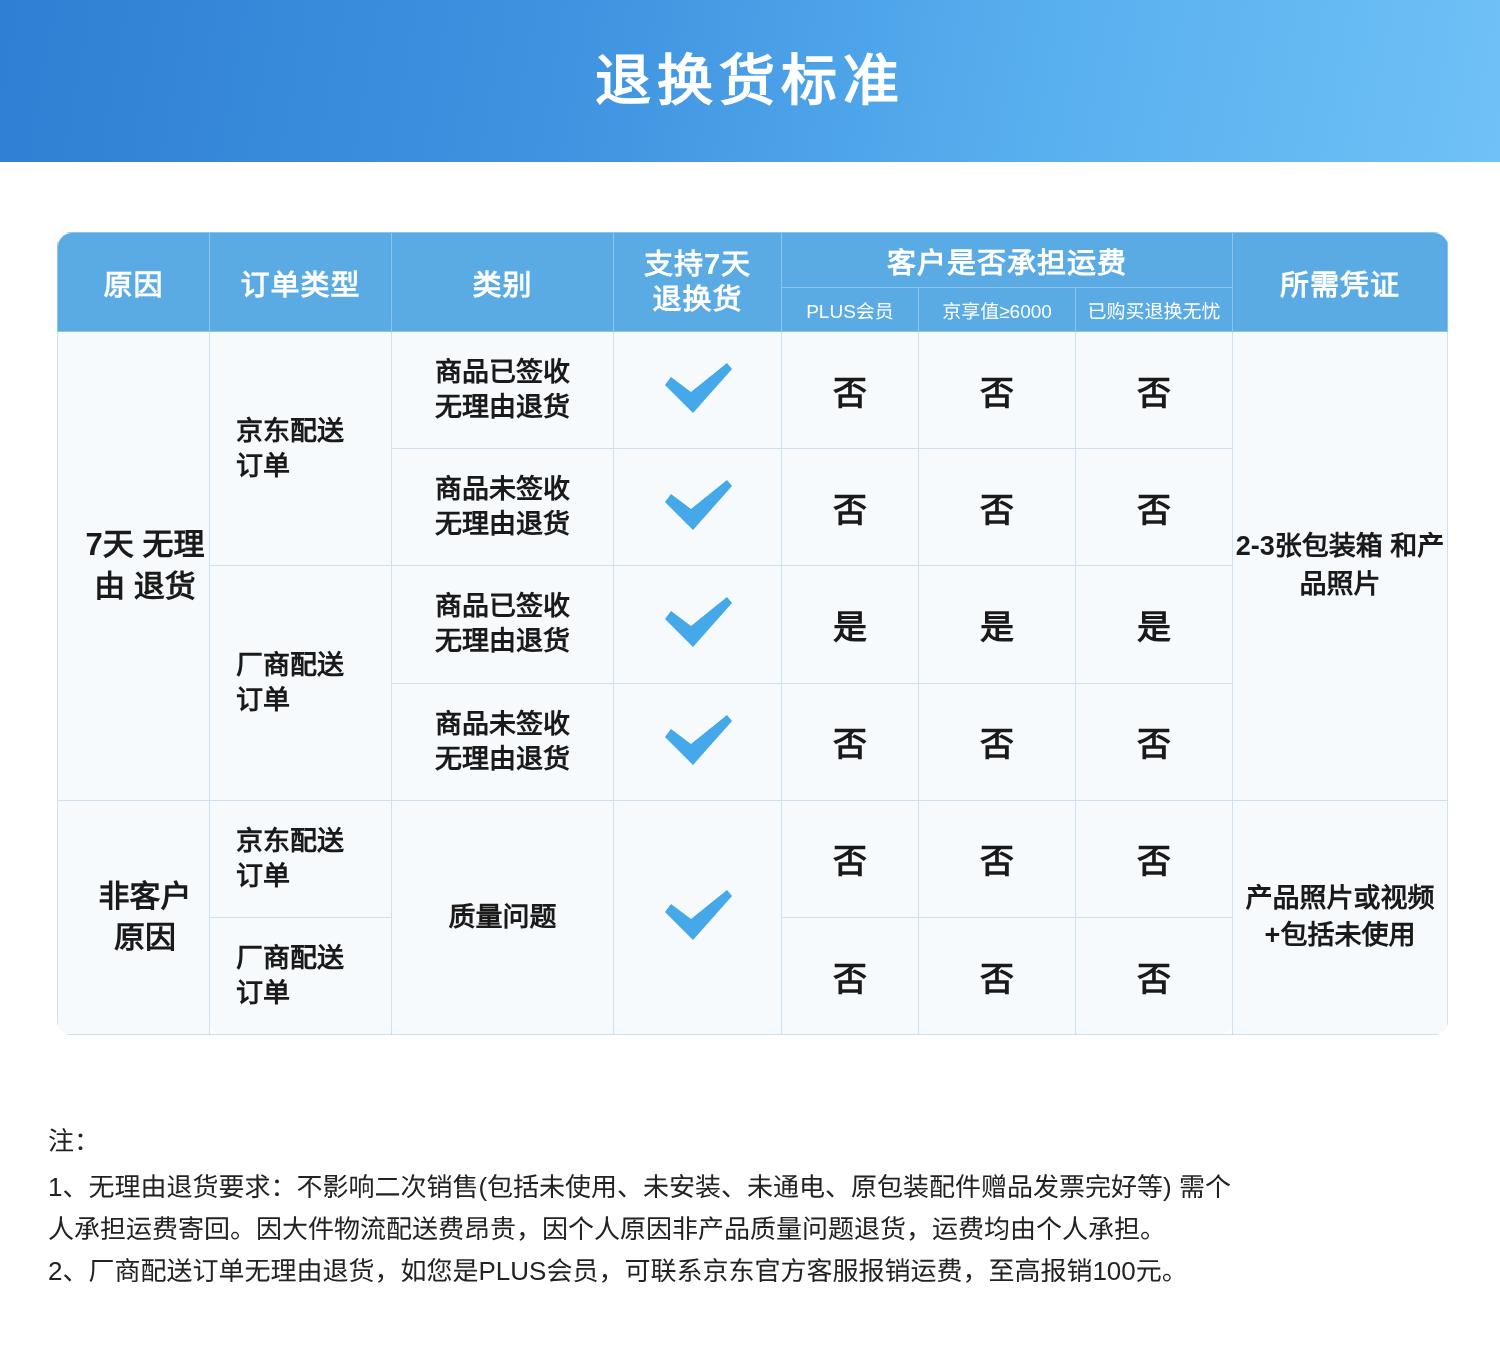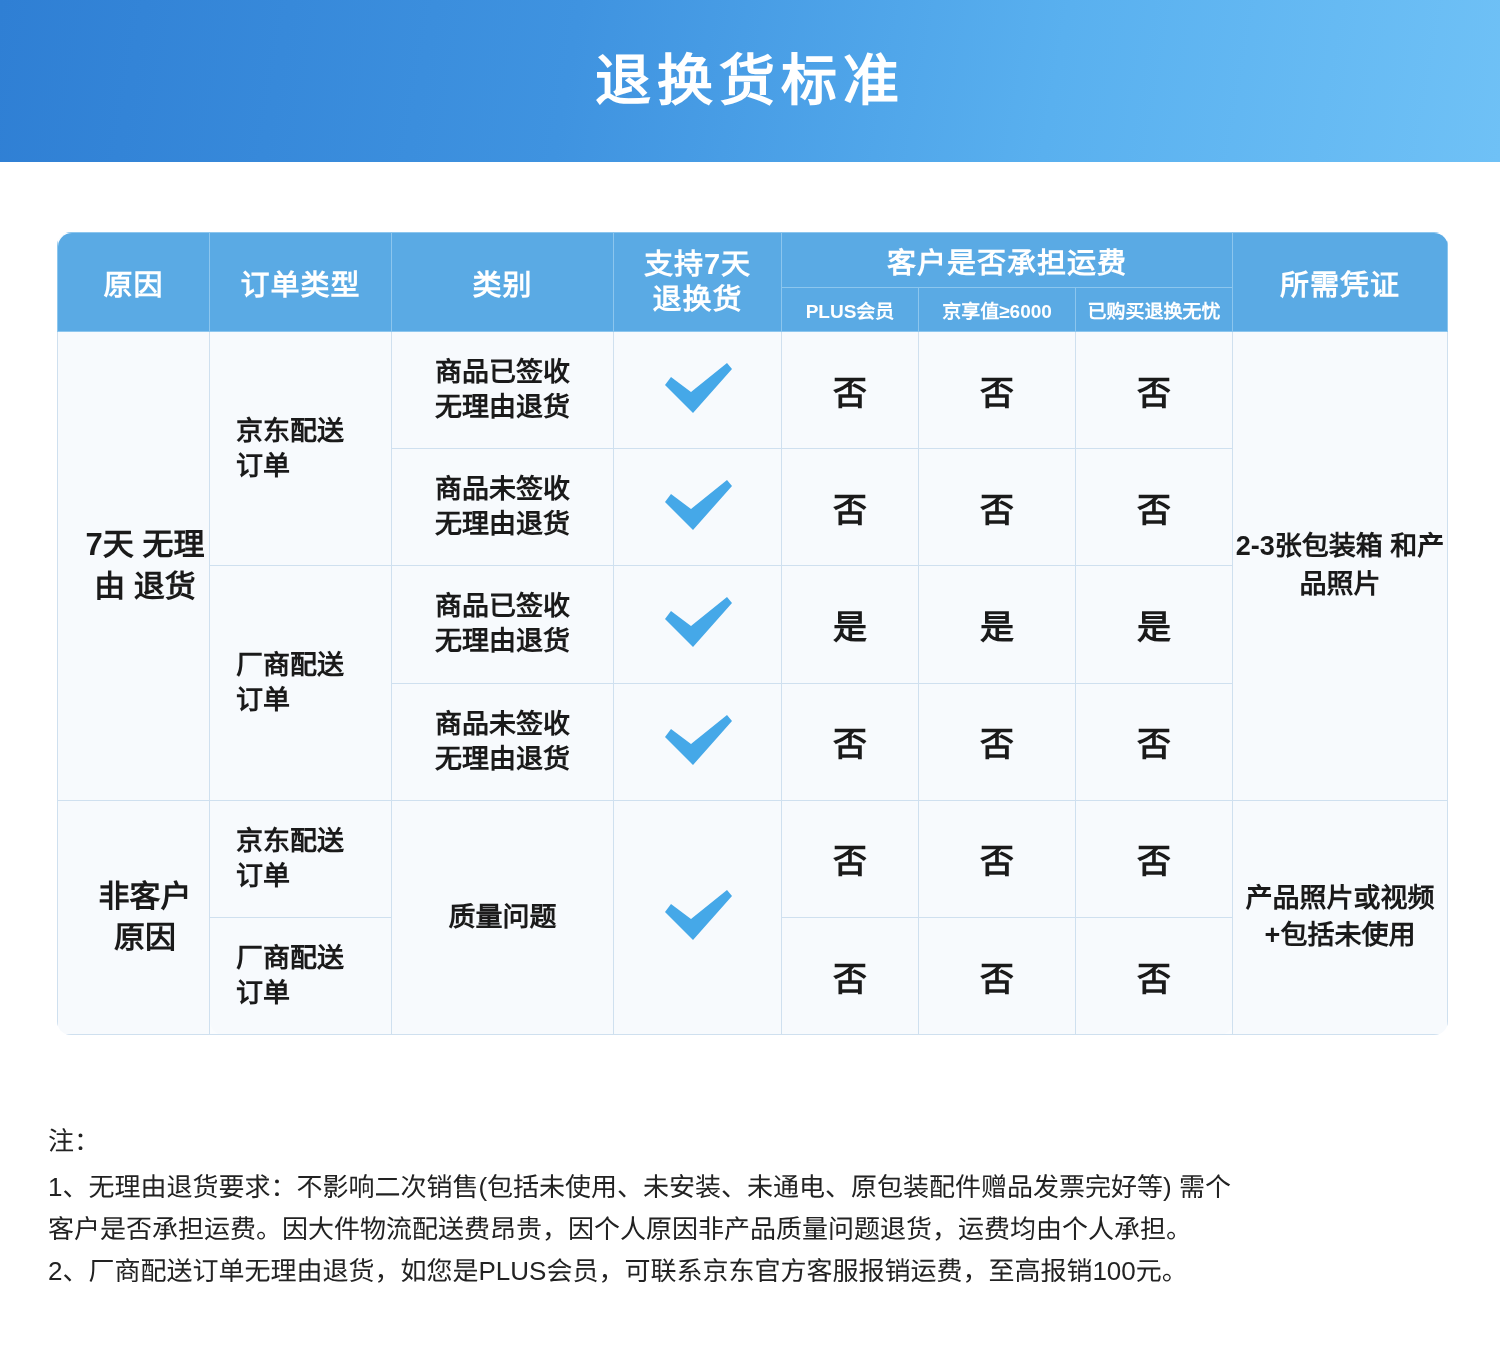--- a/index.html
+++ b/index.html
@@ -60,21 +60,21 @@
     background: #5aaae4;
     color: #ffffff !important;
     font-size: 29px;
     letter-spacing: 1px;
     border-color: #8cc6ee !important;
     padding: 6px 2px;
   }
   .hdr.small {
     font-size: 19px;
     letter-spacing: 0;
-    font-weight: bold;
+    font-weight: normal;
     padding: 8px 2px;
   }
   .hdr.mid {
     font-size: 29px;
   }
   .hdr .l2 { display: block; line-height: 1.22; }
 
   
   .cell {
     background: #f7fafd;
@@ -291,17 +291,17 @@
         <td class="yesno">否</td>
         <td class="yesno">否</td>
       </tr>
     </tbody>
       </table>
   </div>
 
   <div class="notes">
     <span class="nline nhead">注：</span>
     <span class="nline">1、无理由退货要求：不影响二次销售(包括未使用、未安装、未通电、原包装配件赠品发票完好等) 需个</span>
-    <span class="nline">客户是否承担运费。因大件物流配送费昂贵，因个人原因非产品质量问题退货，运费均由个人承担。</span>
+    <span class="nline">人承担运费寄回。因大件物流配送费昂贵，因个人原因非产品质量问题退货，运费均由个人承担。</span>
     <span class="nline">2、厂商配送订单无理由退货，如您是PLUS会员，可联系京东官方客服报销运费，至高报销100元。</span>
   </div>
 
 </div>
 
 </body></html>

